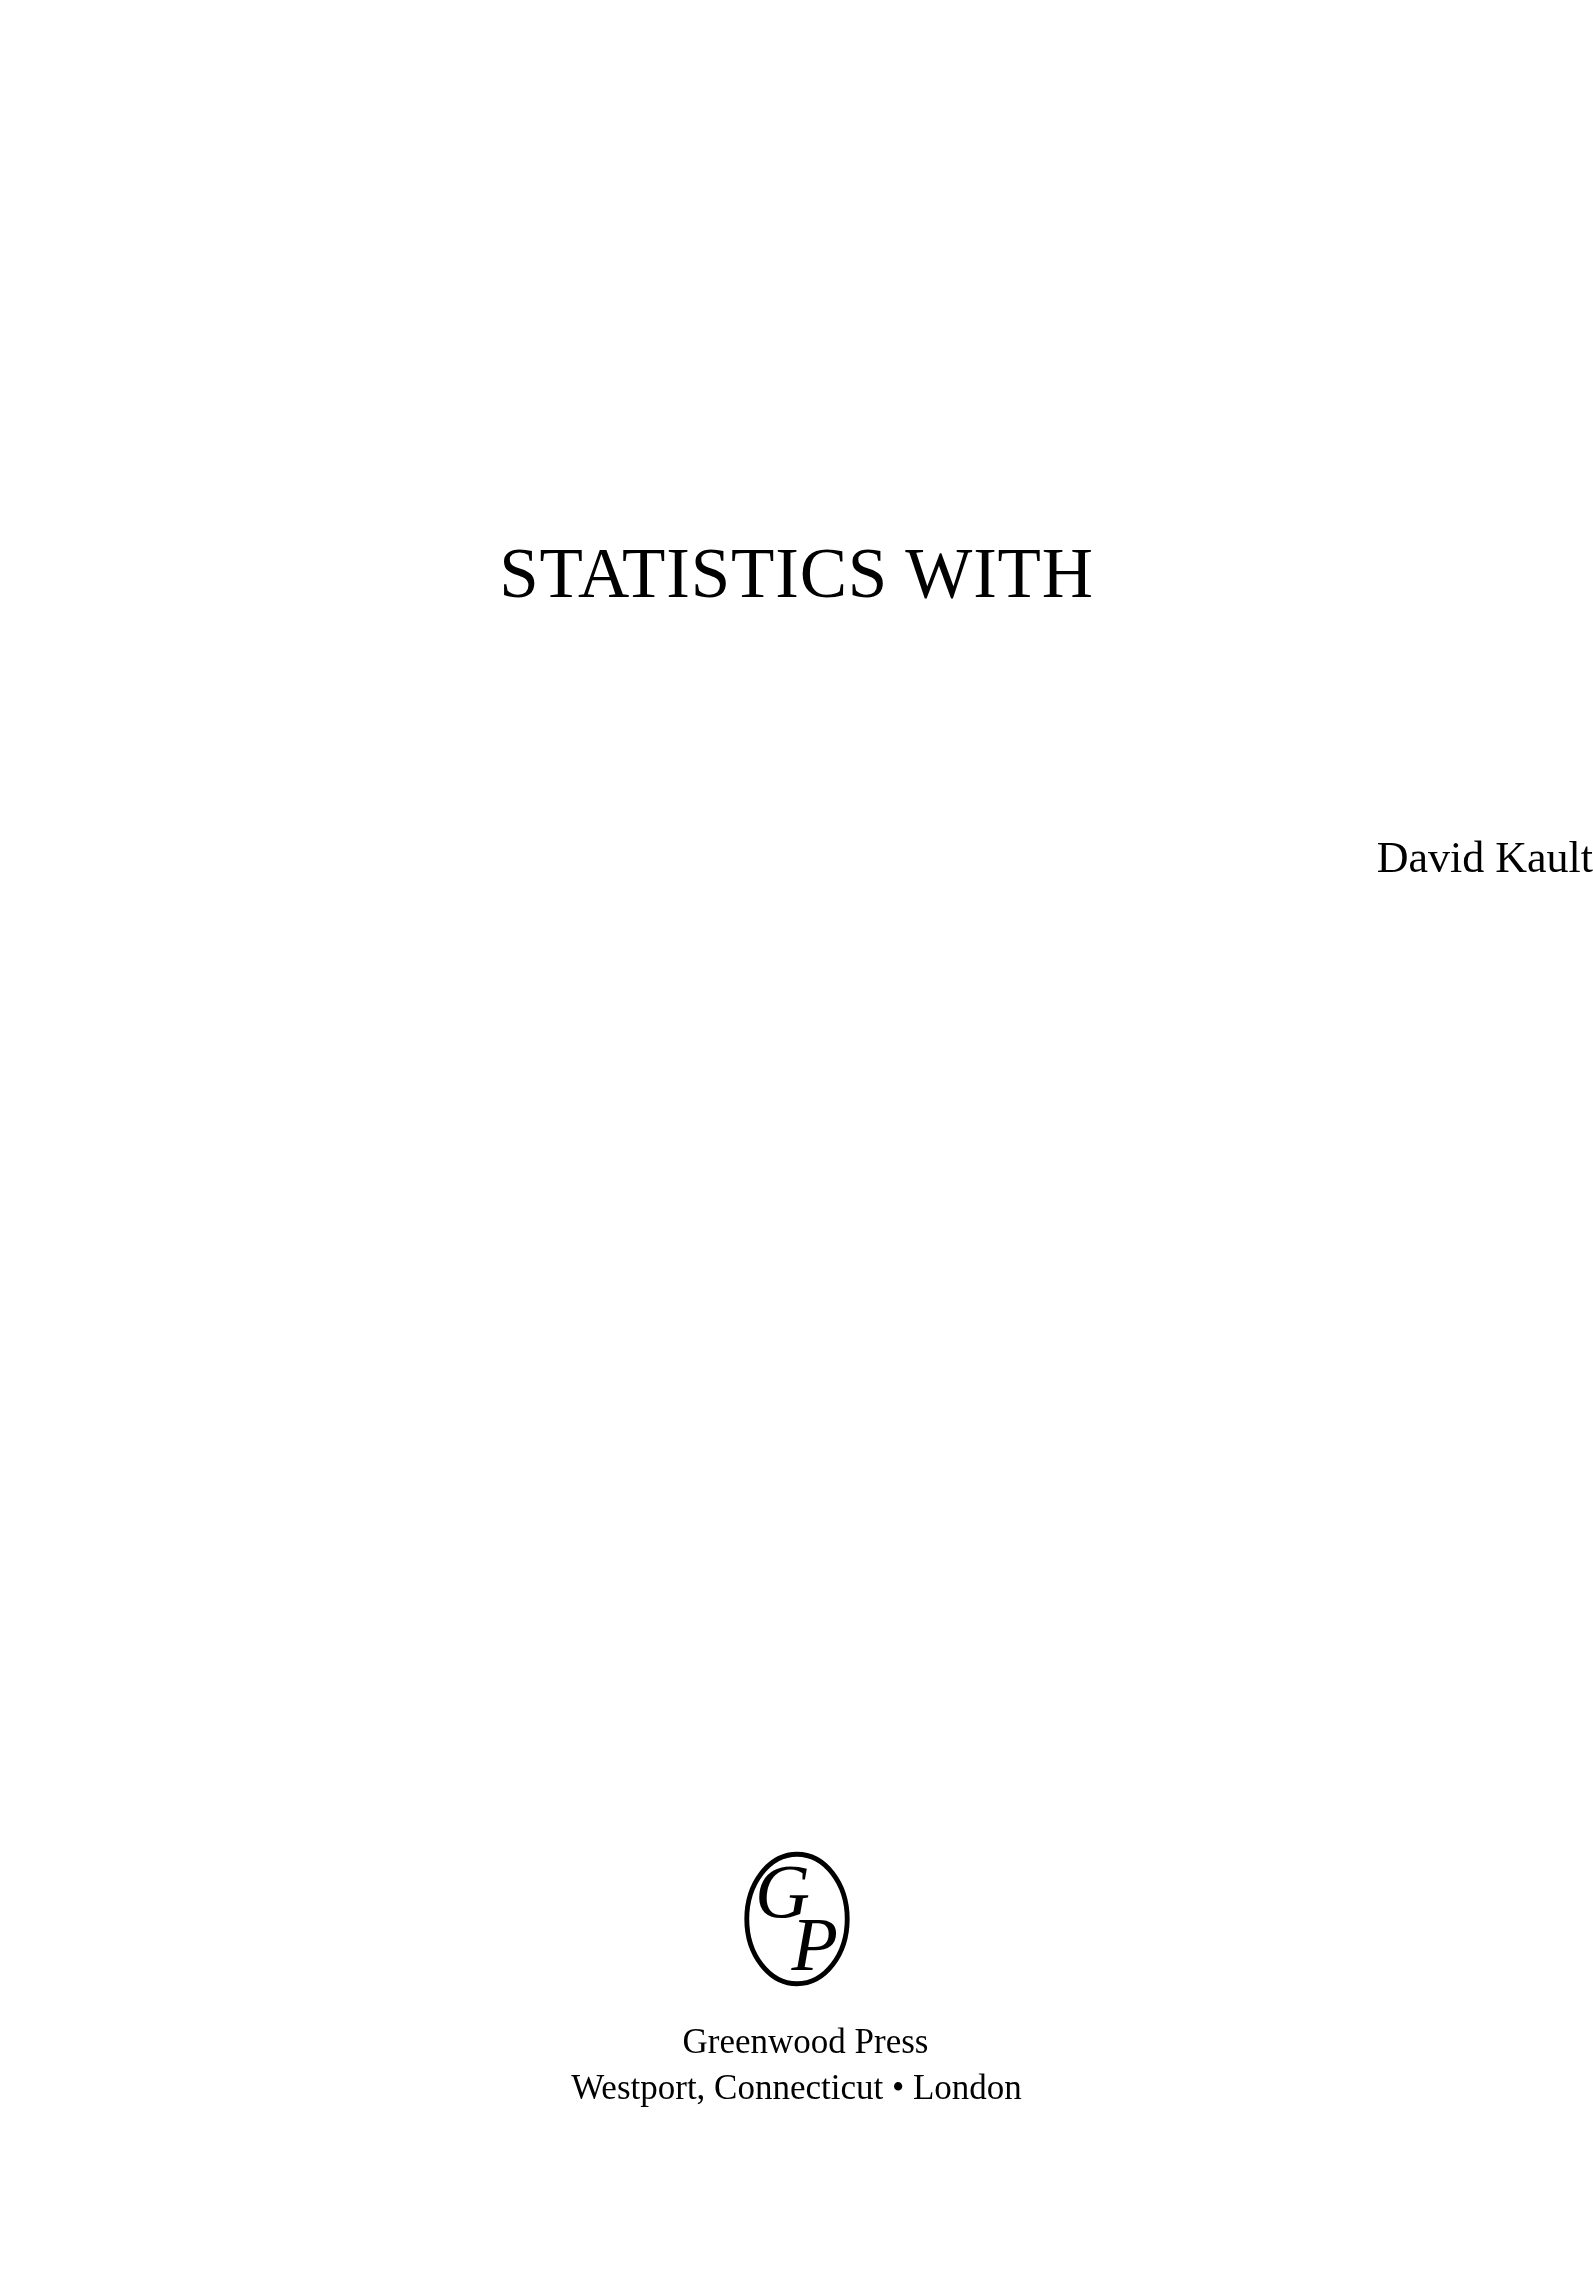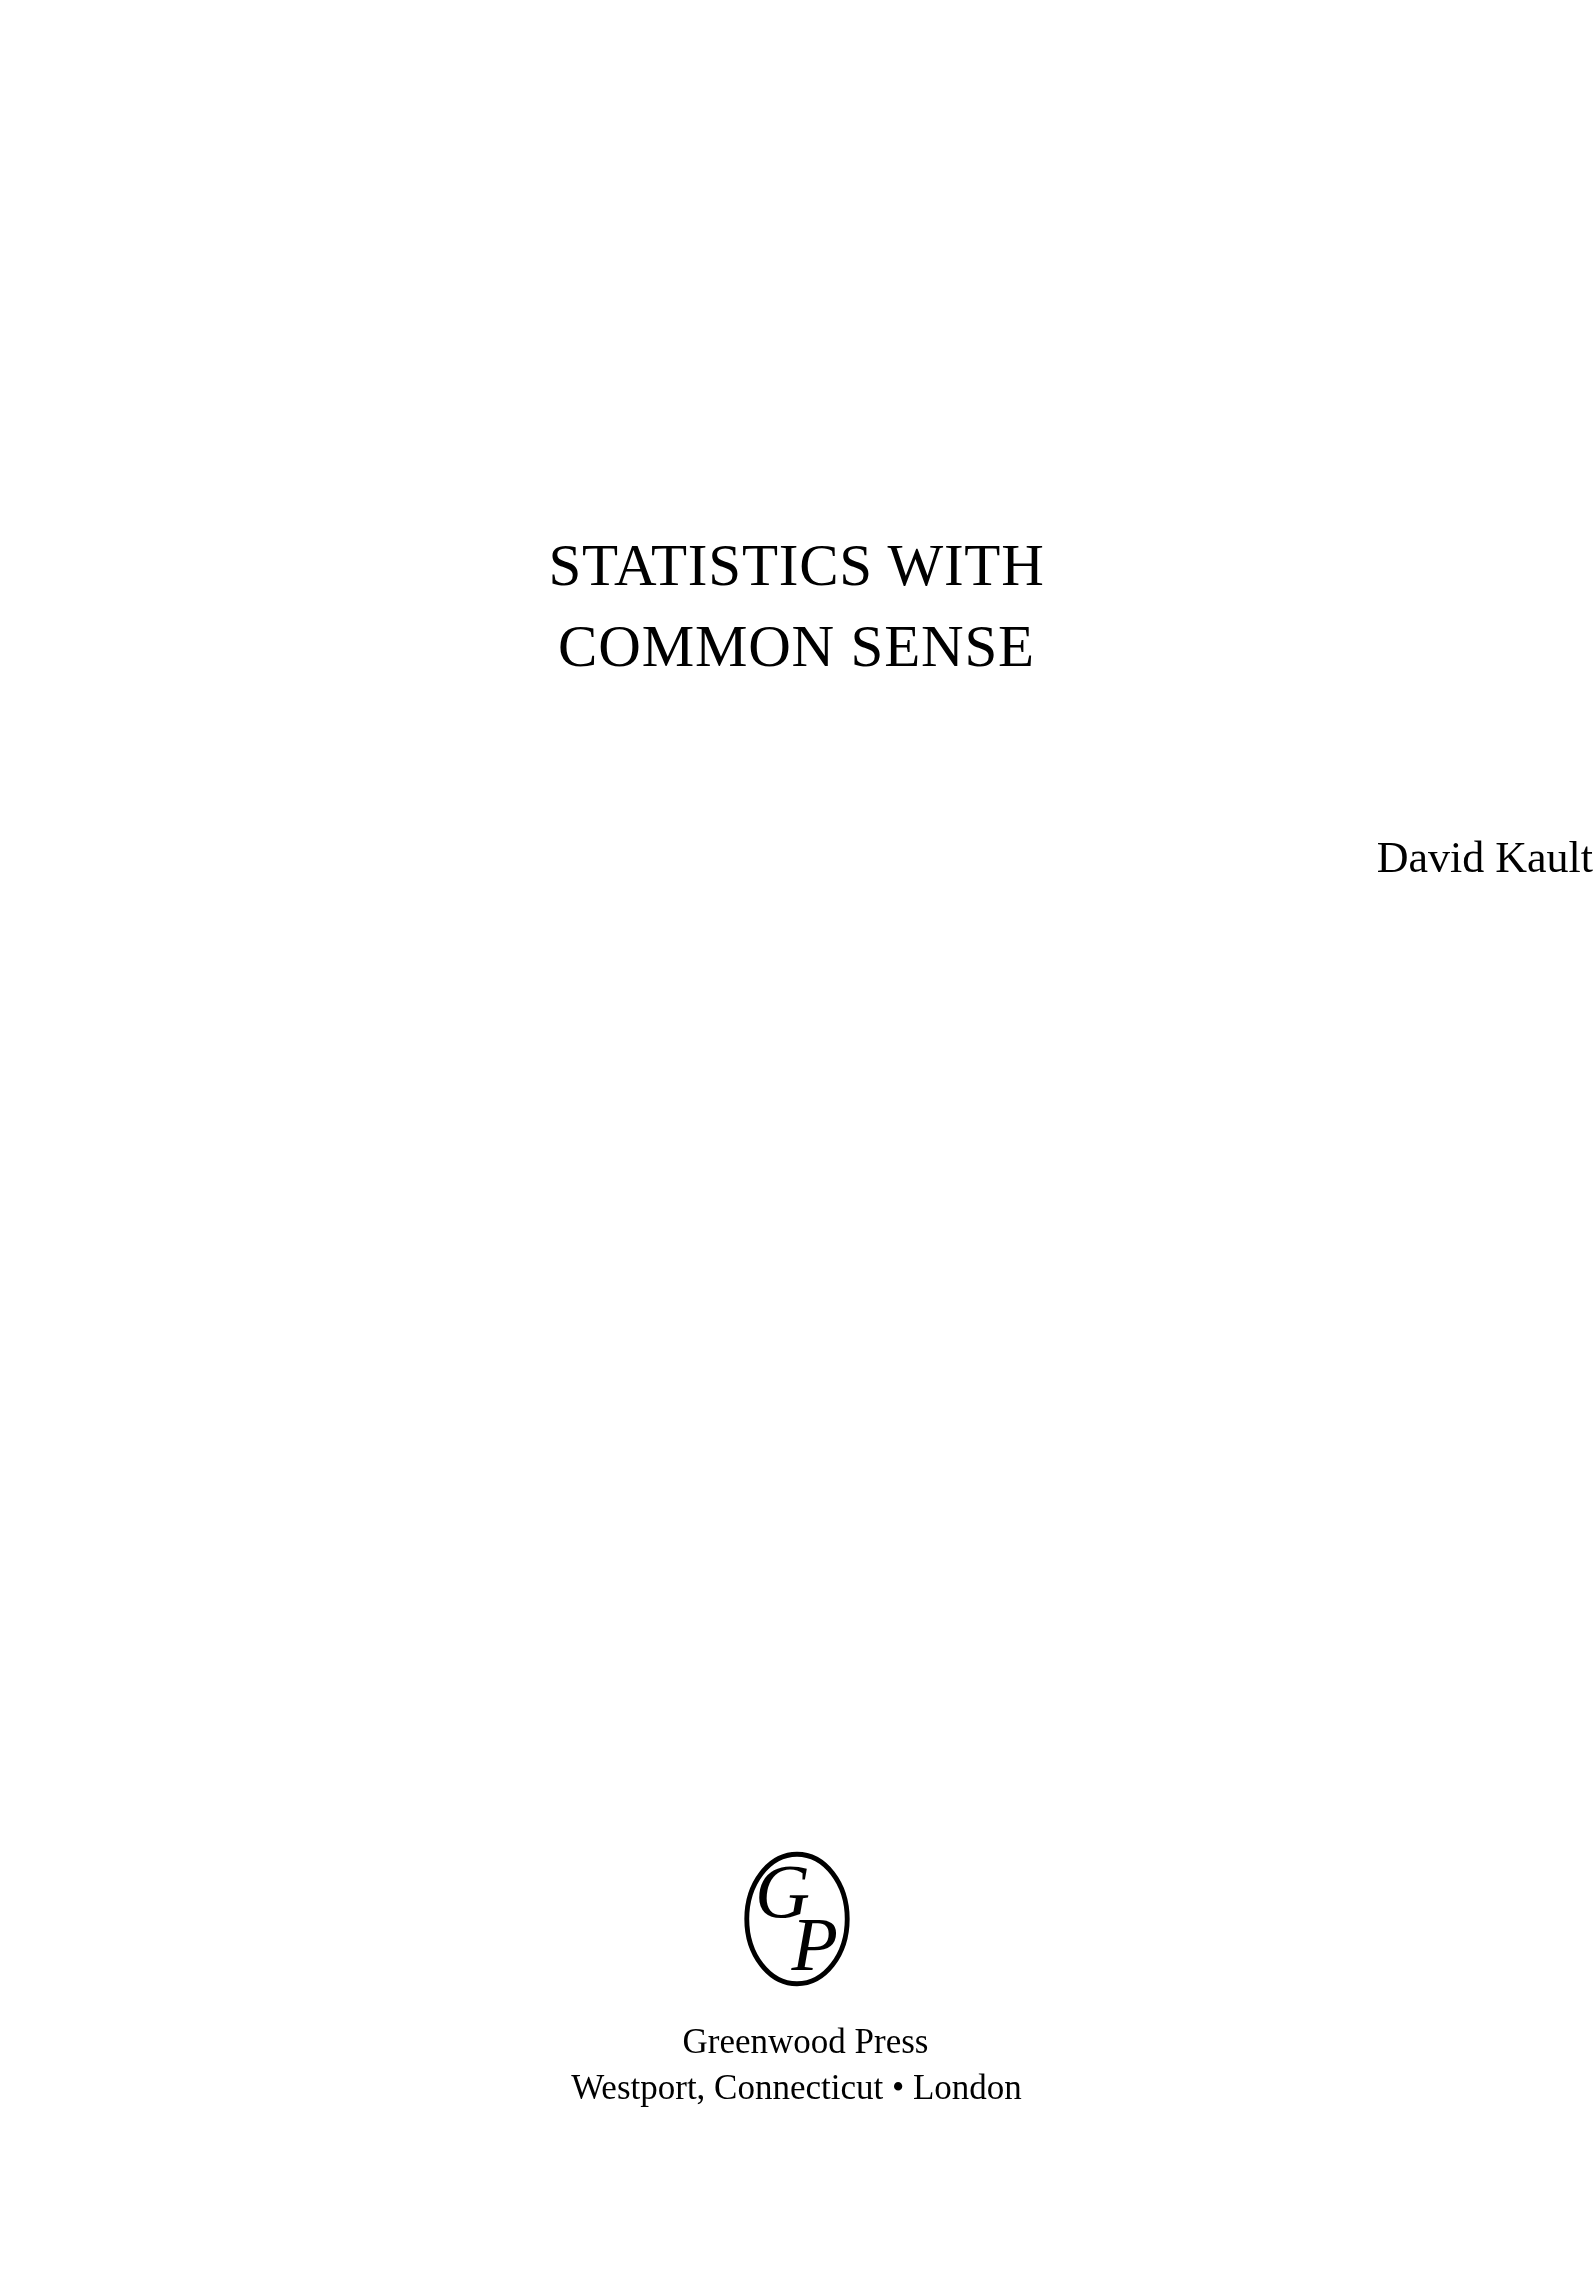--- a/index.html
+++ b/index.html
@@ -22,21 +22,21 @@
   }
   .title-block {
     position: absolute;
     left: 0;
     top: 525px;
     width: 1593px;
     text-align: center;
   }
   .title-line {
     font-family: "Liberation Serif", serif;
-    font-size: 59px;
+    font-size: 71px;
     line-height: 1.38;
     letter-spacing: 0.8px;
     font-weight: normal;
     color: #000000;
     white-space: pre;
   }
   .author {
     position: absolute;
     left: 0;
     top: 832px;
@@ -76,21 +76,20 @@
     color: #000000;
   }
 </style>
 </head>
 <body>
 
 <div class="page">
 
   <div class="title-block">
     <div class="title-line">STATISTICS WITH</div>
-    <div class="title-line">COMMON SENSE</div>
   </div>
 
   <div class="author">David Kault</div>
 
   <div class="publisher-block">
 
     <div class="logo-wrap">
       <svg class="logo" width="162" height="162" viewBox="0 0 200 200">
         <ellipse cx="100" cy="100" rx="62" ry="80" fill="none" stroke="#000000" stroke-width="6"></ellipse>
         <text x="82" y="98" font-family="Liberation Serif, serif" font-size="94" font-style="italic" text-anchor="middle" fill="#000000">G</text>

